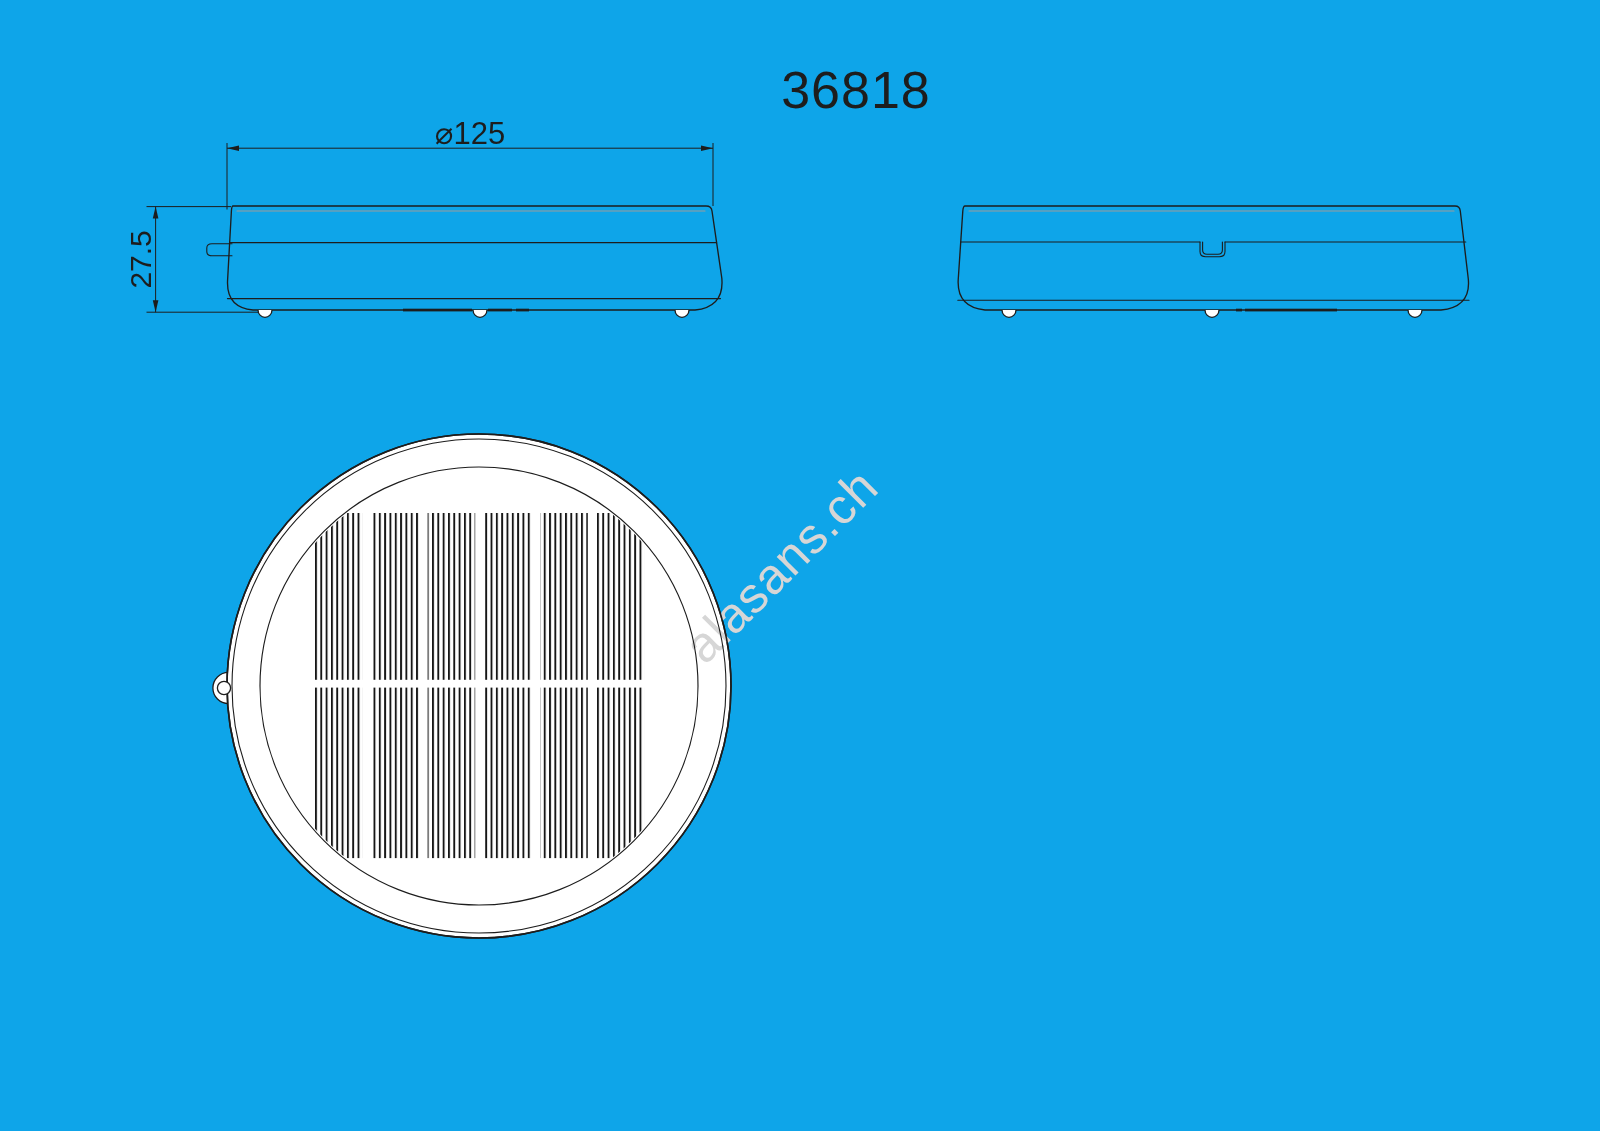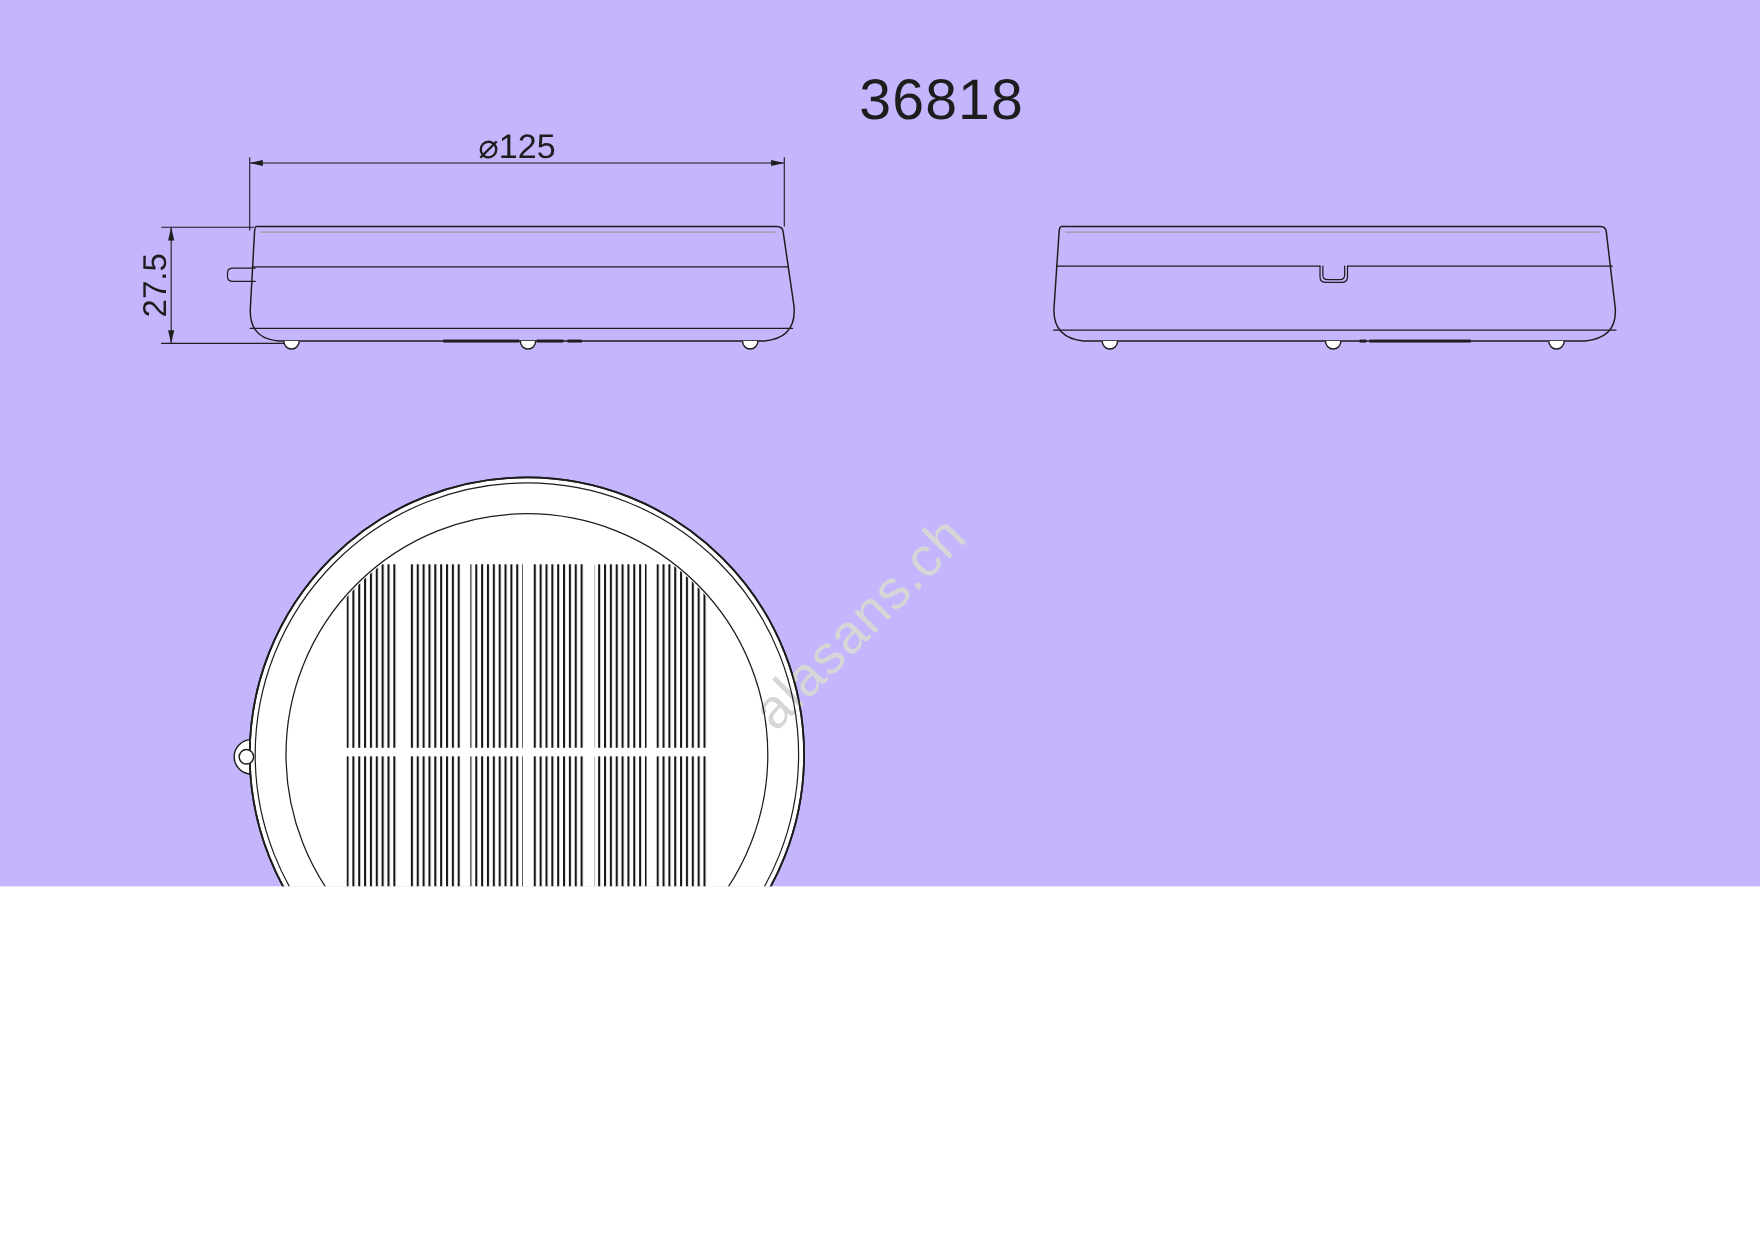--- a/index.html
+++ b/index.html
@@ -1,16 +1,16 @@
 <!DOCTYPE html>
 <html><head>
 <meta charset="utf-8">
 <style>
   html,body{margin:0;padding:0;background:#fff;}
-  .canvas{position:relative;width:1600px;height:806px;background:#c4b5fd;overflow:hidden;
+  .canvas{position:relative;width:1600px;height:1131px;background:#0ea5e9;overflow:hidden;
           font-family:"Liberation Sans",sans-serif;}
   svg{position:absolute;left:0;top:0;}
   .outline{fill:none;stroke-width:1.35;stroke-linejoin:round;stroke-linecap:round;}
   .thin{fill:none;stroke-width:1.1;stroke-linecap:round;}
   .rim{fill:none;stroke-width:1.15;stroke-linecap:round;}
   .whitefill{fill:#ffffff;stroke-width:1.3;}
   .slot{stroke:none;}
   .dimline{fill:none;stroke-width:1;}
   .arrow{stroke:none;}
   .title-text{font-size:52px;letter-spacing:1px;}

